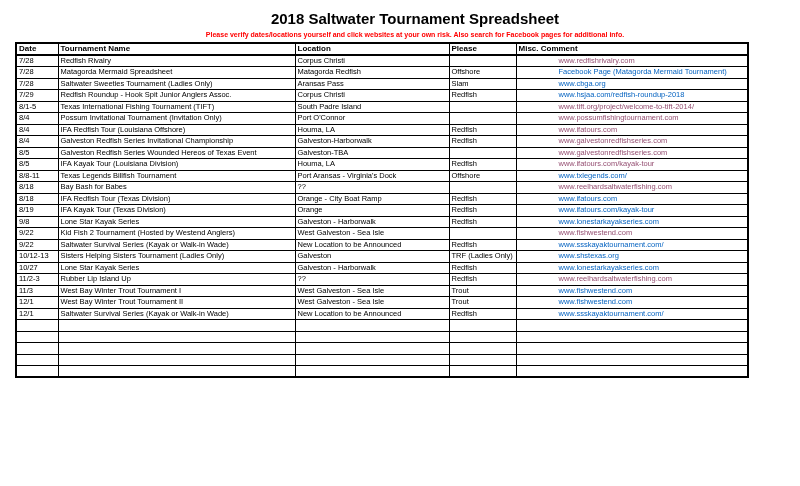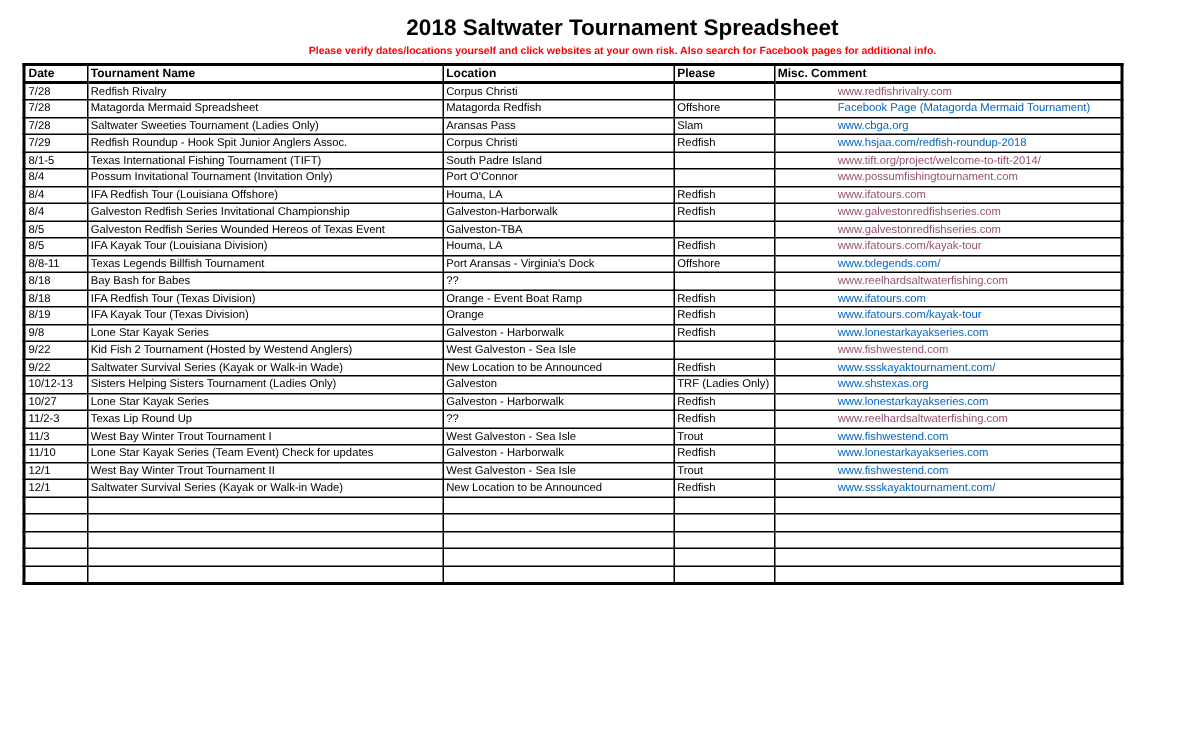--- a/index.html
+++ b/index.html
@@ -179,21 +179,21 @@
         <tr>
           <td>8/18</td>
           <td>Bay Bash for Babes</td>
           <td>??</td>
           <td></td>
           <td><a class="link visited">www.reelhardsaltwaterfishing.com</a></td>
         </tr>
         <tr>
           <td>8/18</td>
           <td>IFA Redfish Tour (Texas Division)</td>
-          <td>Orange - Event Boat Ramp</td>
+          <td>Orange - City Boat Ramp</td>
           <td>Redfish</td>
           <td><a class="link">www.ifatours.com</a></td>
         </tr>
         <tr>
           <td>8/19</td>
           <td>IFA Kayak Tour (Texas Division)</td>
           <td>Orange</td>
           <td>Redfish</td>
           <td><a class="link">www.ifatours.com/kayak-tour</a></td>
         </tr>
@@ -227,40 +227,33 @@
         </tr>
         <tr>
           <td>10/27</td>
           <td>Lone Star Kayak Series</td>
           <td>Galveston - Harborwalk</td>
           <td>Redfish</td>
           <td><a class="link">www.lonestarkayakseries.com</a></td>
         </tr>
         <tr>
           <td>11/2-3</td>
-          <td>Texas Lip Round Up</td>
+          <td>Rubber Lip Island Up</td>
           <td>??</td>
           <td>Redfish</td>
           <td><a class="link visited">www.reelhardsaltwaterfishing.com</a></td>
         </tr>
         <tr>
           <td>11/3</td>
           <td>West Bay Winter Trout Tournament I</td>
           <td>West Galveston - Sea Isle</td>
           <td>Trout</td>
           <td><a class="link">www.fishwestend.com</a></td>
         </tr>
         <tr>
-          <td>11/10</td>
-          <td>Lone Star Kayak Series (Team Event) Check for updates</td>
-          <td>Galveston - Harborwalk</td>
-          <td>Redfish</td>
-          <td><a class="link">www.lonestarkayakseries.com</a></td>
-        </tr>
-        <tr>
           <td>12/1</td>
           <td>West Bay Winter Trout Tournament II</td>
           <td>West Galveston - Sea Isle</td>
           <td>Trout</td>
           <td><a class="link">www.fishwestend.com</a></td>
         </tr>
         <tr>
           <td>12/1</td>
           <td>Saltwater Survival Series (Kayak or Walk-in Wade)</td>
           <td>New Location to be Announced</td>

